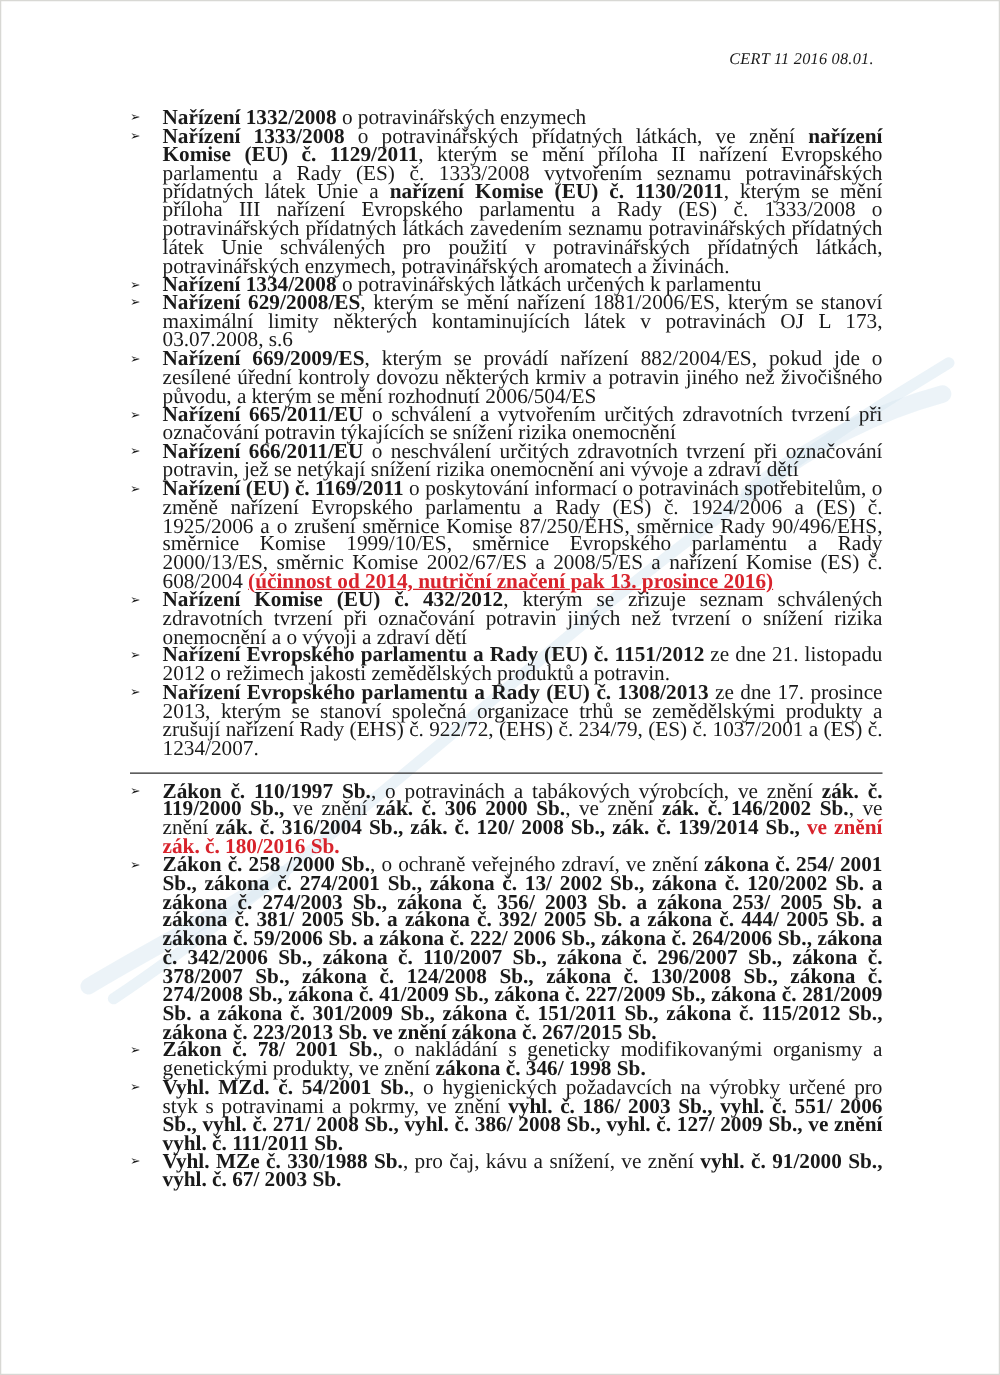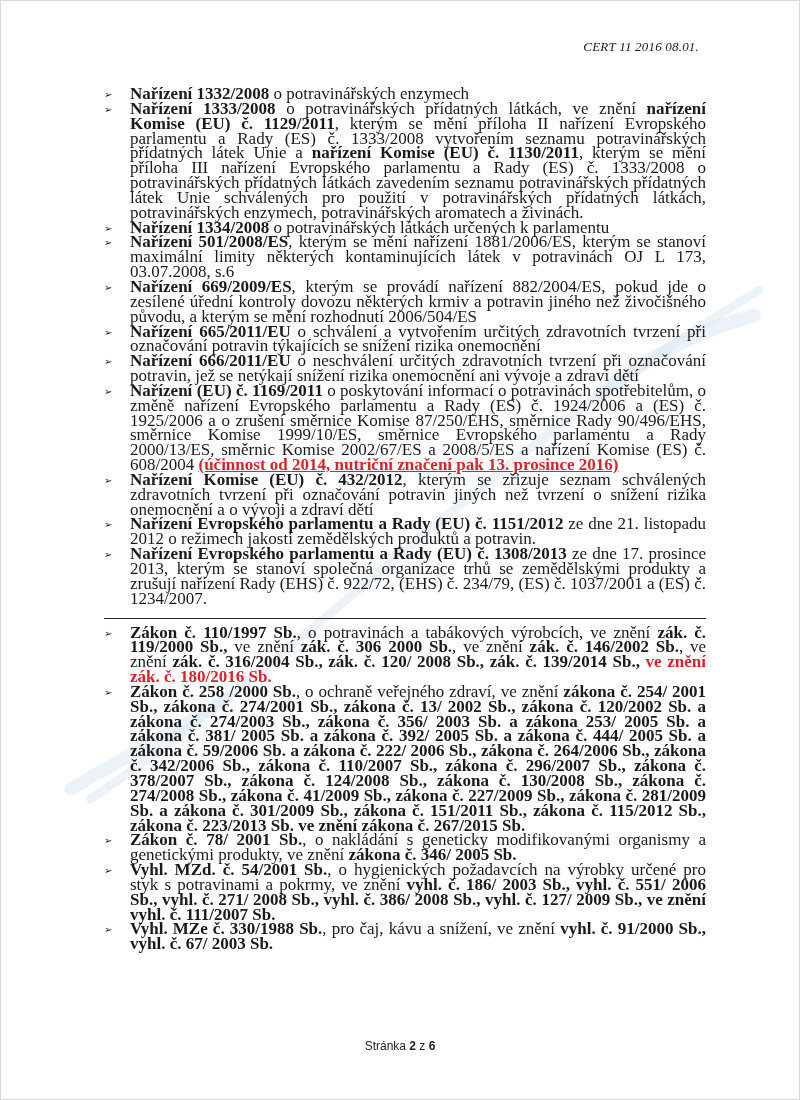--- a/index.html
+++ b/index.html
@@ -87,21 +87,21 @@
         <div class="item">
           <span class="bullet">➢</span>
           <div class="itext"><span class="b">Nařízení 1333/2008</span><span> o potravinářských přídatných látkách, ve znění </span><span class="b">nařízení Komise (EU) č. 1129/2011</span><span>, kterým se mění příloha II nařízení Evropského parlamentu a Rady (ES) č. 1333/2008 vytvořením seznamu potravinářských přídatných látek Unie a </span><span class="b">nařízení Komise (EU) č. 1130/2011</span><span>, kterým se mění příloha III nařízení Evropského parlamentu a Rady (ES) č. 1333/2008 o potravinářských přídatných látkách zavedením seznamu potravinářských přídatných látek Unie schválených pro použití v potravinářských přídatných látkách, potravinářských enzymech, potravinářských aromatech a živinách.</span></div>
         </div>
         <div class="item">
           <span class="bullet">➢</span>
           <div class="itext"><span class="b">Nařízení 1334/2008</span><span> o potravinářských látkách určených k parlamentu</span></div>
         </div>
         <div class="item">
           <span class="bullet">➢</span>
-          <div class="itext"><span class="b">Nařízení 501/2008/ES</span><span>, kterým se mění nařízení 1881/2006/ES, kterým se stanoví maximální limity některých kontaminujících látek v potravinách  OJ L 173, 03.07.2008, s.6</span></div>
+          <div class="itext"><span class="b">Nařízení 629/2008/ES</span><span>, kterým se mění nařízení 1881/2006/ES, kterým se stanoví maximální limity některých kontaminujících látek v potravinách  OJ L 173, 03.07.2008, s.6</span></div>
         </div>
         <div class="item">
           <span class="bullet">➢</span>
           <div class="itext"><span class="b">Nařízení 669/2009/ES</span><span>, kterým se provádí nařízení  882/2004/ES, pokud jde o zesílené úřední kontroly dovozu některých krmiv a potravin jiného než živočišného původu, a kterým se mění rozhodnutí 2006/504/ES</span></div>
         </div>
         <div class="item">
           <span class="bullet">➢</span>
           <div class="itext"><span class="b">Nařízení 665/2011/EU</span><span> o schválení a vytvořením určitých zdravotních tvrzení při označování potravin týkajících se snížení rizika onemocnění</span></div>
         </div>
         <div class="item">
@@ -130,30 +130,27 @@
         <div class="item">
           <span class="bullet">➢</span>
           <div class="itext"><span class="b">Zákon č. 110/1997 Sb.</span><span>, o potravinách a tabákových výrobcích, ve znění </span><span class="b">zák. č. 119/2000 Sb.,</span><span> ve znění </span><span class="b">zák. č. 306 2000 Sb.</span><span>, ve znění </span><span class="b">zák. č. 146/2002 Sb.</span><span>, ve znění </span><span class="b">zák. č. 316/2004 Sb., zák. č. 120/ 2008 Sb., zák. č. 139/2014 Sb., </span><span class="b red">ve znění zák. č. 180/2016 Sb.</span></div>
         </div>
         <div class="item">
           <span class="bullet">➢</span>
           <div class="itext"><span class="b">Zákon č. 258 /2000 Sb.</span><span>, o ochraně veřejného zdraví, ve znění </span><span class="b">zákona č. 254/ 2001 Sb., zákona č. 274/2001 Sb., zákona č. 13/ 2002 Sb., zákona č. 120/2002 Sb. a zákona č. 274/2003 Sb., zákona č. 356/ 2003 Sb. a zákona 253/ 2005 Sb. a zákona č. 381/ 2005 Sb. a zákona č. 392/ 2005 Sb. a zákona č. 444/ 2005 Sb. a zákona č. 59/2006 Sb. a zákona č. 222/ 2006 Sb., zákona č. 264/2006 Sb., zákona č. 342/2006 Sb., zákona č. 110/2007 Sb., zákona č. 296/2007 Sb., zákona č. 378/2007 Sb., zákona č. 124/2008 Sb., zákona č. 130/2008 Sb., zákona č. 274/2008 Sb., zákona č. 41/2009 Sb., zákona č. 227/2009 Sb., zákona č. 281/2009 Sb. a zákona č. 301/2009 Sb., zákona č. 151/2011 Sb., zákona č. 115/2012 Sb., zákona č. 223/2013 Sb. ve znění zákona č. 267/2015 Sb.</span></div>
         </div>
         <div class="item">
           <span class="bullet">➢</span>
-          <div class="itext"><span class="b">Zákon č. 78/ 2001 Sb.</span><span>, o nakládání s geneticky modifikovanými organismy a genetickými produkty, ve znění </span><span class="b">zákona č. 346/ 2005 Sb.</span></div>
+          <div class="itext"><span class="b">Zákon č. 78/ 2001 Sb.</span><span>, o nakládání s geneticky modifikovanými organismy a genetickými produkty, ve znění </span><span class="b">zákona č. 346/ 1998 Sb.</span></div>
         </div>
         <div class="item">
           <span class="bullet">➢</span>
-          <div class="itext"><span class="b">Vyhl. MZd. č. 54/2001 Sb.</span><span>, o hygienických požadavcích na výrobky určené pro styk s potravinami a pokrmy, ve znění </span><span class="b">vyhl. č. 186/ 2003 Sb., vyhl. č. 551/ 2006 Sb., vyhl. č. 271/ 2008 Sb., vyhl. č. 386/ 2008 Sb., vyhl. č. 127/ 2009 Sb., ve znění vyhl. č. 111/2007 Sb.</span></div>
+          <div class="itext"><span class="b">Vyhl. MZd. č. 54/2001 Sb.</span><span>, o hygienických požadavcích na výrobky určené pro styk s potravinami a pokrmy, ve znění </span><span class="b">vyhl. č. 186/ 2003 Sb., vyhl. č. 551/ 2006 Sb., vyhl. č. 271/ 2008 Sb., vyhl. č. 386/ 2008 Sb., vyhl. č. 127/ 2009 Sb., ve znění vyhl. č. 111/2011 Sb.</span></div>
         </div>
         <div class="item">
           <span class="bullet">➢</span>
           <div class="itext"><span class="b">Vyhl. MZe č. 330/1988 Sb.</span><span>, pro čaj, kávu a snížení, ve znění </span><span class="b">vyhl. č. 91/2000 Sb., vyhl. č. 67/ 2003 Sb.</span></div>
         </div>
       </div>
   </div>
 
-  <div class="footer">
-    <span>Stránka </span><span class="b">2</span><span> z </span><span class="b">6</span>
-  </div>
 
 </div>
 
 </body></html>

